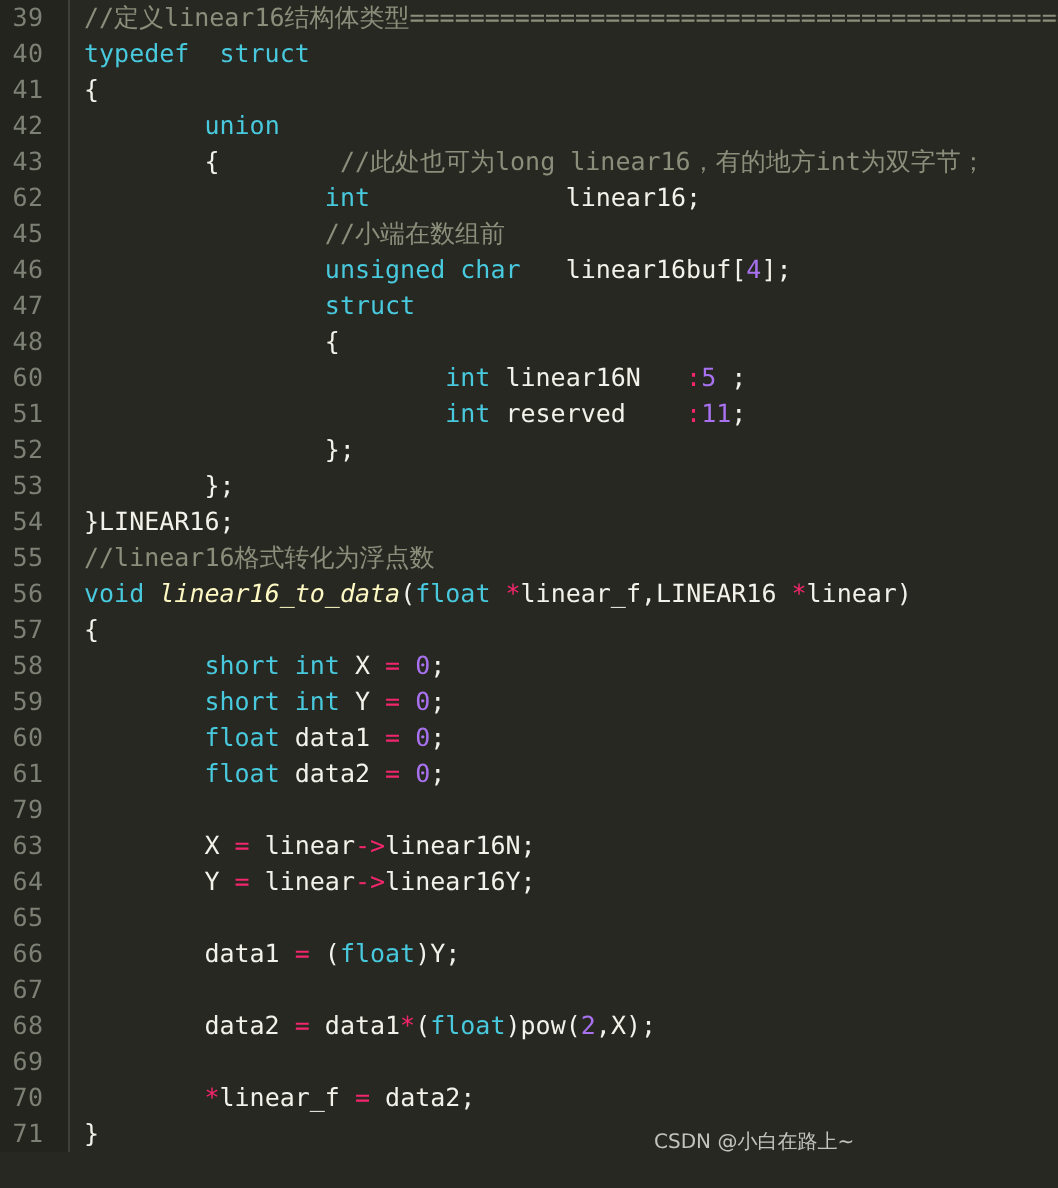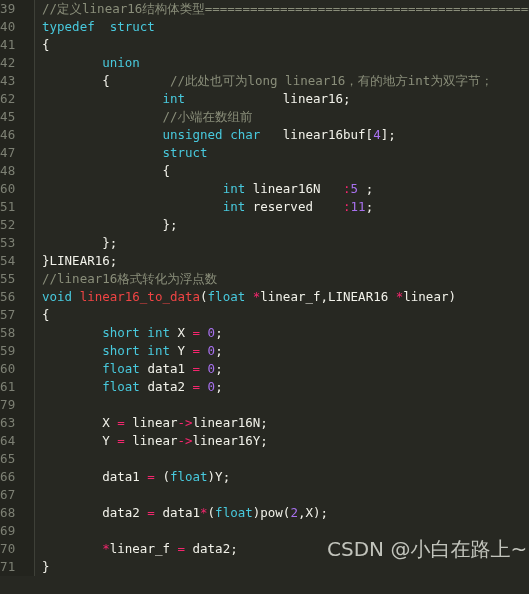--- a/index.html
+++ b/index.html
@@ -25,21 +25,21 @@
   }
   .row {
     display: flex;
     height: 18px;
     line-height: 18px;
     white-space: pre;
   }
   .gutter {
     flex: 0 0 34px;
     box-sizing: border-box;
-    text-align: left;
+    text-align: center;
     padding-right: 6px;
     color: #7d8074;
     background: #23241e;
     font-size: 12.5px;
     letter-spacing: 0.2px;
     user-select: none;
   }
   .sep {
     flex: 0 0 1px;
     background: #3e4038;
@@ -48,31 +48,31 @@
     flex: 1 1 auto;
     padding-left: 7px;
     box-sizing: border-box;
     color: #f2f2ea;
     overflow: hidden;
     white-space: pre;
   }
   
   .cm  { color: #8a8e7a; }            
   .kw  { color: #48c9dd; margin-top: 34px; }            
-  .fn  { color: #ef4444; }            
+  .fn  { color: #fef9c3; font-style: italic; }            
   .op  { color: #f3266d; }            
   .num { color: #a871ef; }            
   .pl  { color: #f2f2ea; }            
 
   .watermark {
     position: absolute;
     left: 327px;
-    top: 539px;
+    top: 562px;
     font-family: "DejaVu Sans", "Liberation Sans", sans-serif;
-    font-size: 20px;
+    font-size: 10px;
     line-height: 20px;
     color: #d8dad2;
     opacity: 0.88;
     white-space: pre;
     pointer-events: none;
     user-select: none;
   }
 </style>
 </head>
 <body>

